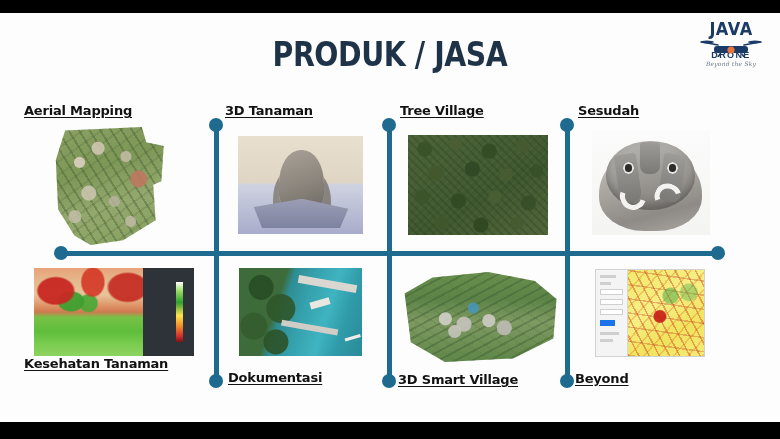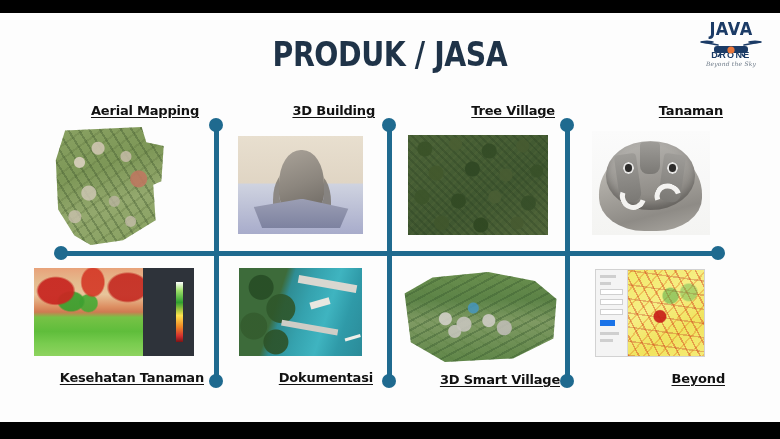--- a/index.html
+++ b/index.html
@@ -121,21 +121,21 @@
     width: 14px; height: 14px;
     border-radius: 50%;
     background: #1f6a8f;
     transform: translate(-50%, -50%);
   }
 
   
   .cell {
     position: absolute;
     z-index: 3;
-    text-align: right;
+    text-align: left;
   }
   .cell-label {
     font-family: "DejaVu Sans", sans-serif;
     font-weight: bold;
     font-size: 13px;
     color: #121212;
     text-decoration: underline;
     text-underline-offset: 2px;
     white-space: nowrap;
     letter-spacing: -0.2px;
@@ -419,35 +419,35 @@
     </div>
 
     <div class="cell" style="left:24px; top:90px; width:175px">
       <div class="cell-label">Aerial Mapping</div>
       <div class="thumb" style="width:116px;height:118px;margin-top:9px">
         <div class="art-aerial"></div>
       </div>
     </div>
 
     <div class="cell" style="left:225px; top:90px; width:150px">
-      <div class="cell-label">3D Building</div>
+      <div class="cell-label">3D Tanaman</div>
       <div class="thumb" style="width:125px;height:98px;margin-top:18px">
         <div class="art-building"></div>
       </div>
     </div>
 
     <div class="cell" style="left:400px; top:90px; width:155px">
       <div class="cell-label">Tree Village</div>
       <div class="thumb" style="width:140px;height:100px;margin-top:17px">
         <div class="art-trees"></div>
       </div>
     </div>
 
     <div class="cell" style="left:578px; top:90px; width:145px">
-      <div class="cell-label">Tanaman</div>
+      <div class="cell-label">Sesudah</div>
       <div class="thumb" style="width:118px;height:104px;margin-top:13px">
         <div class="art-inspeksi">
           <div class="ins-base"></div>
           <div class="ins-ring"></div>
           <div class="ins-jaw c"></div>
           <div class="ins-jaw l"></div>
           <div class="ins-jaw r"></div>
           <div class="ins-hole l"></div>
           <div class="ins-hole r"></div>
           <div class="ins-arc l"></div>
@@ -458,21 +458,21 @@
 
     <div class="cell" style="left:24px; top:255px; width:180px">
       <div class="thumb" style="width:160px;height:88px">
         <div class="art-ndvi">
           <div class="ndvi-map"></div>
           <div class="ndvi-legend">
             <div class="ndvi-bar"></div>
           </div>
         </div>
       </div>
-      <div class="cell-label" style="margin-top:14px">Kesehatan Tanaman</div>
+      <div class="cell-label" style="">Kesehatan Tanaman</div>
     </div>
 
     <div class="cell" style="left:228px; top:255px; width:145px">
       <div class="thumb" style="width:123px;height:88px">
         <div class="art-doku"></div>
       </div>
       <div class="cell-label" style="margin-top:14px">Dokumentasi</div>
     </div>
 
     <div class="cell" style="left:398px; top:255px; width:162px">

